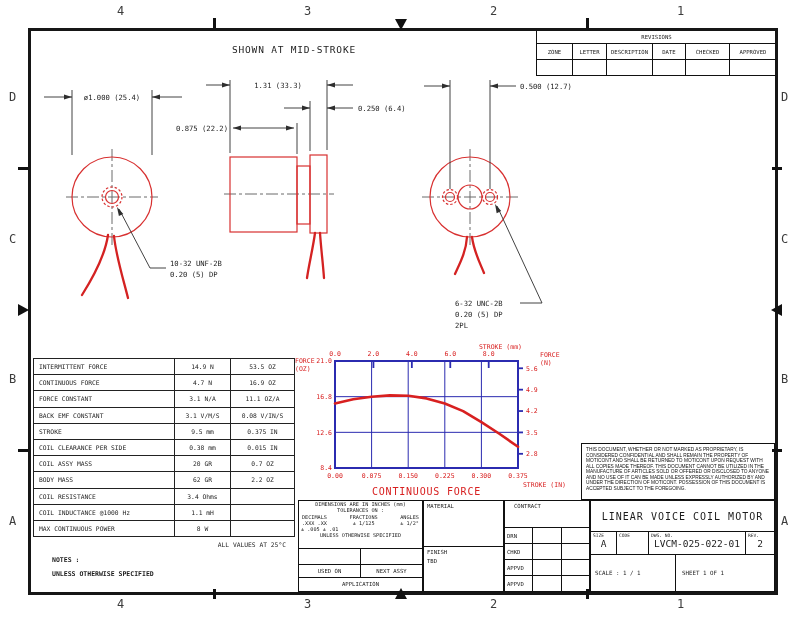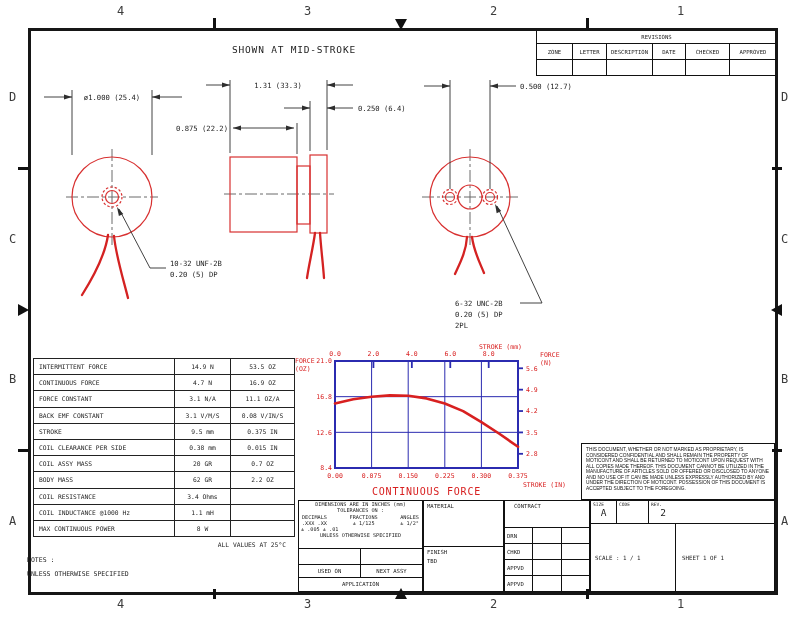--- a/index.html
+++ b/index.html
@@ -23,21 +23,21 @@
   .rev-cell{border-right:1px solid #111;display:flex;align-items:center;justify-content:center;box-sizing:border-box;}
   .rev-cell:last-child{border-right:none;}
 
   
   .spec{left:33px;top:358px;}
   .spec table{border-collapse:collapse;table-layout:fixed;width:253px;}
   .spec td{border:1.2px solid #222;height:15.2px;font-size:6.3px;padding:0;}
   .spec td.c0{padding-left:5px;}
   .spec td.c1,.spec td.c2{text-align:center;}
   .spec-foot{left:33px;top:541px;width:253px;text-align:right;font-size:6.3px;}
-  .notes{left:27px;font-size:6.5px;}
+  .notes{left:52px;font-size:6.5px;font-weight:bold;}
 
   
   .bx{box-sizing:border-box;border:1.5px solid #111;}
   .tol{left:298px;top:500px;width:125px;height:92px;font-size:5.2px;}
   .tol .tl{text-align:center;line-height:6.4px;}
   .tol .row3{display:flex;justify-content:space-between;padding:0 3px;line-height:6.2px;}
   .tol-grid{border-top:1px solid #111;}
   .tol-cells{display:flex;height:15px;border-bottom:1px solid #111;}
   .tol-cells .cell{flex:1;border-right:1px solid #111;display:flex;align-items:center;justify-content:center;font-size:5.6px;}
   .tol-cells .cell:last-child{border-right:none;}
@@ -390,28 +390,33 @@
         <div class="c"></div>
       </div>
       <div class="ctr-row">
         <div class="lab">APPVD</div>
         <div class="c"></div>
         <div class="c"></div>
       </div>
     </div>
 
   <div class="abs bx tb">
+    <div class="tb-title">LINEAR VOICE COIL MOTOR</div>
     <div class="tb-info">
       <div class="cell" style="width:26px;">
         <span class="tb-lab">SIZE</span>
         <span class="tb-val">A</span>
       </div>
       <div class="cell" style="width:32px;">
         <span class="tb-lab">CODE</span>
       </div>
+      <div class="cell" style="flex:1;">
+        <span class="tb-lab">DWG. NO.</span>
+        <span class="tb-val">LVCM-025-022-01</span>
+      </div>
       <div class="cell" style="width:28px;">
         <span class="tb-lab">REV.</span>
         <span class="tb-val">2</span>
       </div>
     </div>
     <div class="tb-scale">
       <div class="s1">
         <span>SCALE :</span>
         <span>1 / 1</span>
       </div>

